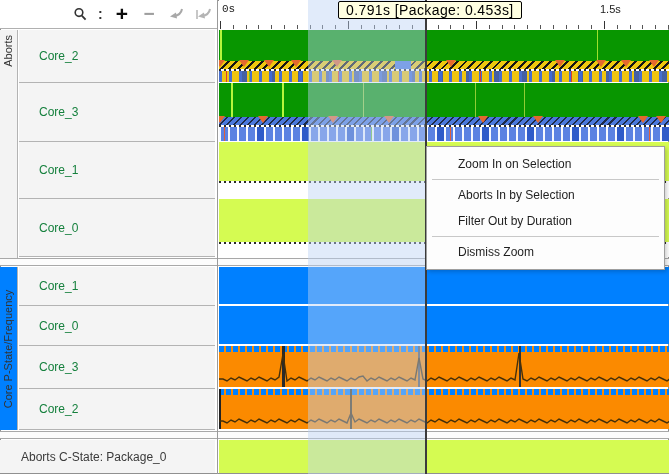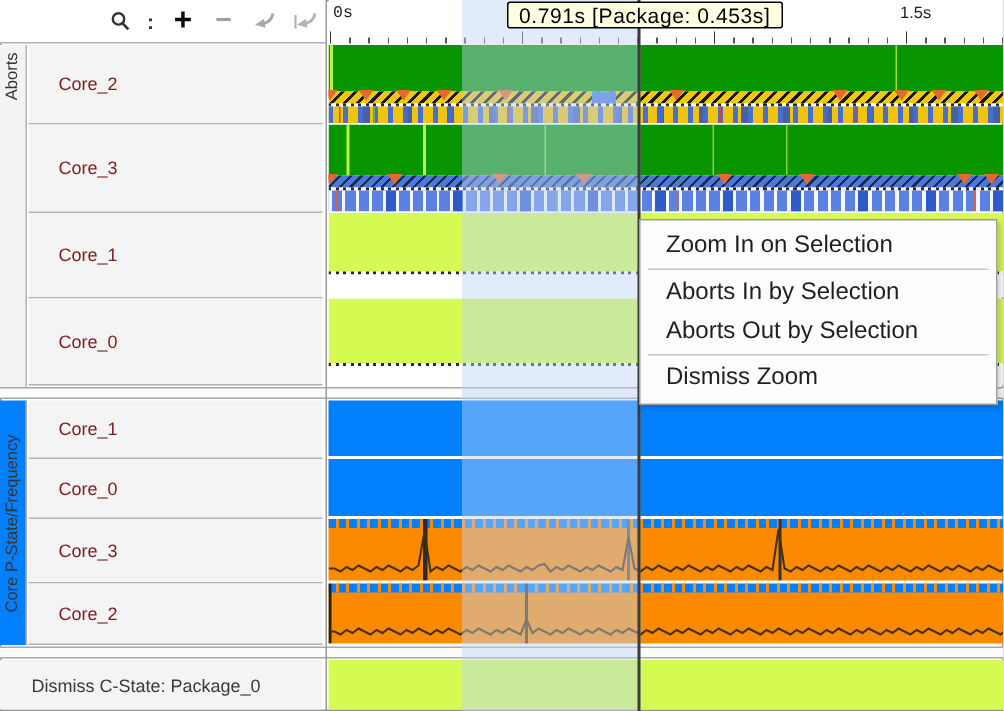--- a/index.html
+++ b/index.html
@@ -21,21 +21,21 @@
     background:repeating-linear-gradient(90deg,#333 0 1px,transparent 1px 128px);}
   .rlbl{position:absolute;top:3px;font-size:11px;color:#222;}
   .rlbl.start{left:3px;font-family:Liberation Mono, monospace;}  .rlbl.end{left:381px;}
   
   .vstrip{position:absolute;left:0;width:18px;background:#f3f3f3;border-right:1px solid #b3b3b3;box-sizing:border-box;}
   .vstrip span{position:absolute;left:1px;writing-mode:vertical-rl;white-space:nowrap;
                font-size:11px;color:#333;line-height:15px;}
   .vstrip.aborts span{top:5px;transform:rotate(180deg);}
   .vstrip.pstate span{top:50%;transform:translateY(-50%) rotate(180deg);}
   .scell{position:absolute;left:19px;width:196px;background:#f4f4f4;border-bottom:1px solid #b3b3b3;
-         box-sizing:border-box;display:flex;align-items:center;padding-left:20px;font-size:12px;color:#7f1d1d;}
+         box-sizing:border-box;display:flex;align-items:center;padding-left:20px;font-size:12px;color:#15803d;}
   .pkg-cell{position:absolute;left:0;top:440px;width:215px;height:33px;background:#f4f4f4;
             display:flex;align-items:center;padding-left:21px;font-size:12px;color:#3a3a3a;box-sizing:border-box;}
   .hgap{position:absolute;left:0;width:669px;background:#fcfcfc;border-top:1px solid #a8a8a8;border-bottom:1px solid #a8a8a8;box-sizing:border-box;}
   
   .trk{position:absolute;left:219px;width:450px;overflow:hidden;}
   .sub{position:absolute;left:0;right:0;}
   .grn{background:var(--green,#089600);}
   .chart{background:var(--chartreuse,#d5fb52);}
   .dash{background:repeating-linear-gradient(90deg,#2a2a2a 0 2px,#fff 2px 5px);}
   .white{background:#fff;}
@@ -64,21 +64,21 @@
   
   .sel{position:absolute;left:308px;top:0;width:117px;height:474px;
        background:var(--selection-tint,rgba(188,210,244,.45));border-right:2px solid #3c3c3c;box-sizing:content-box;z-index:5;}
   
   .tip{position:absolute;left:338px;top:1px;z-index:9;background:var(--tooltip-bg,#ffffe1);
        border:1px solid #000;border-radius:2px;font-size:14px;letter-spacing:.4px;color:#000;
        padding:0 7px;height:16px;line-height:16px;white-space:nowrap;}
   
   .menu{position:absolute;left:426px;top:146px;width:239px;z-index:8;background:#fdfdfd;
         border:1px solid #9e9e9e;box-shadow:2px 2px 4px rgba(0,0,0,.18);box-sizing:border-box;padding:4px 0;}
-  .mi{height:26px;line-height:26px;padding-left:17px;font-size:16px;color:#1f1f1f;white-space:nowrap;cursor:default;}
+  .mi{height:26px;line-height:26px;padding-left:31px;font-size:12px;color:#1f1f1f;white-space:nowrap;cursor:default;}
   .msep{border-top:1px solid #c8c8c8;margin:2px 5px;}
   .icon-svg{display:block;}
 </style>
 </head>
 <body>
 
 <div class="stage">
 
   <div class="hdr-left">
     <span class="tbi">
@@ -138,21 +138,21 @@
       <span>Core_0</span>
     </div>
   <div class="scell" style="top:346px;height:43px;">
       <span>Core_3</span>
     </div>
   <div class="scell" style="top:389px;height:41px;">
       <span>Core_2</span>
     </div>
 
   <div class="pkg-cell">
-      <span>Dismiss C-State: Package_0</span>
+      <span>Aborts C-State: Package_0</span>
     </div>
 
   <div class="hgap" style="top:258px;height:8px;"></div>
   <div class="hgap" style="top:431px;height:8px;"></div>
 
   <div class="trk" style="top:30px;height:52px;">
     <div class="sub grn" style="top:0;height:31px;">
         <div class="spike" style="left: 1px; width: 2px; background: rgb(184, 245, 60);"></div>
         <div class="spike" style="left: 378px; width: 1px; background: rgb(158, 224, 44);"></div>
       </div>
@@ -240,18 +240,18 @@
   <div class="sidebar-vline"></div>
 
   <div class="sel"></div>
 
   <div class="tip">0.791s [Package: 0.453s]</div>
 
   <div class="menu">
     <div class="mi">Zoom In on Selection</div>
     <div class="msep"></div>
     <div class="mi">Aborts In by Selection</div>
-    <div class="mi">Aborts Out by Selection</div>
+    <div class="mi">Filter Out by Duration</div>
     <div class="msep"></div>
     <div class="mi">Dismiss Zoom</div>
   </div>
 
 </div>
 
 </body></html>

